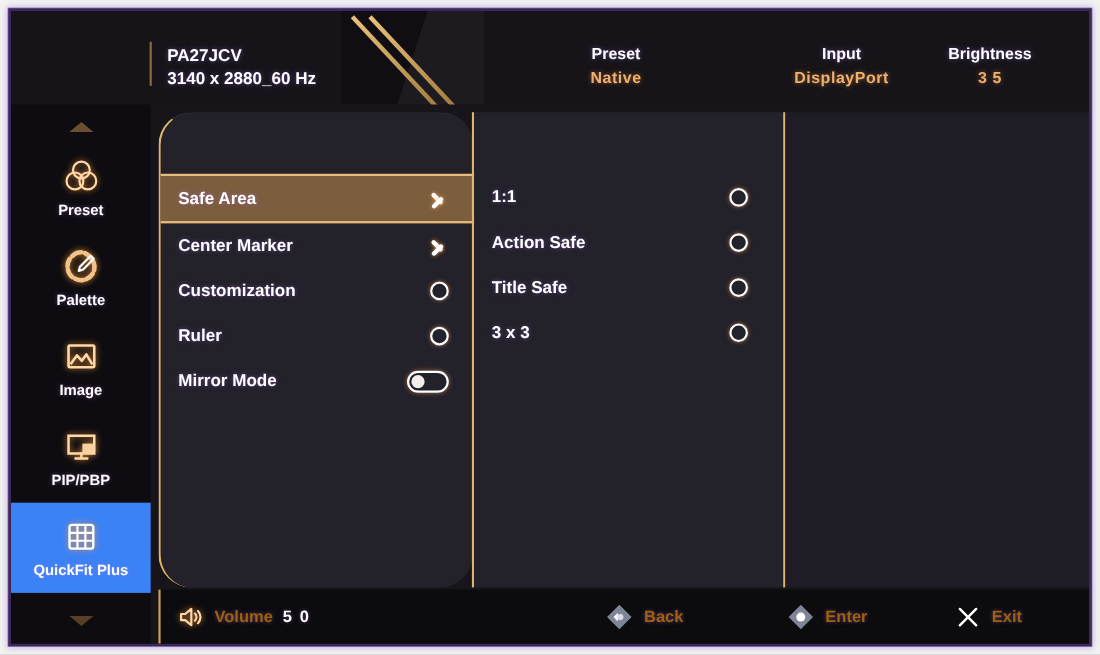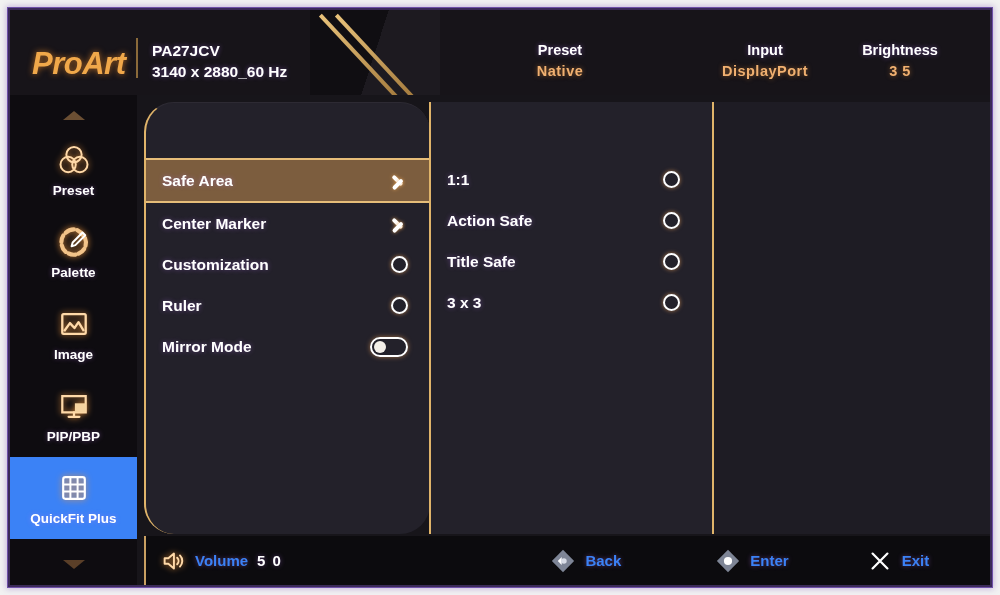--- a/index.html
+++ b/index.html
@@ -191,21 +191,21 @@
   .footer {
     position:absolute; left:134px; top:526px; width:846px; height:49px;
     background:#0c0b0e;
     border-left:2px solid #c9a062;
     display:flex; align-items:center;
   }
   .foot-item {
     display:flex; align-items:center; gap:9px; height:100%;
   }
   .foot-label {
-    color:#3b82f6; font-size:15px; font-weight:bold;
+    color:#a16207; font-size:15px; font-weight:bold;
     text-shadow:0 0 5px rgba(190,120,255,.4);
     white-space:nowrap;
     text-align:center;
   }
   .foot-value {
     color:#ffffff; font-size:15px; font-weight:bold; letter-spacing:1.5px;
     text-shadow:0 0 5px rgba(190,120,255,.4);
   }
   #foot-volume { margin-left:14px; }
   #foot-back   { margin-left:268px; }
@@ -219,21 +219,20 @@
 
 <div id="osd">
   <div class="bezel"></div>
   <div class="panel">
 
     <div class="header">
       <div class="hdr-dark-wedge"></div>
       <div class="stripe s1"></div>
       <div class="stripe s2"></div>
 
-      <div class="brand">ProArt</div>
       <div class="brand-sep"></div>
       <div class="model">
         <div>PA27JCV</div>
         <div>3140 x 2880_60 Hz</div>
       </div>
 
       <div class="hdr-item" id="hdr-preset">
         <div class="lbl">Preset</div>
         <div class="val">Native</div>
       </div>

